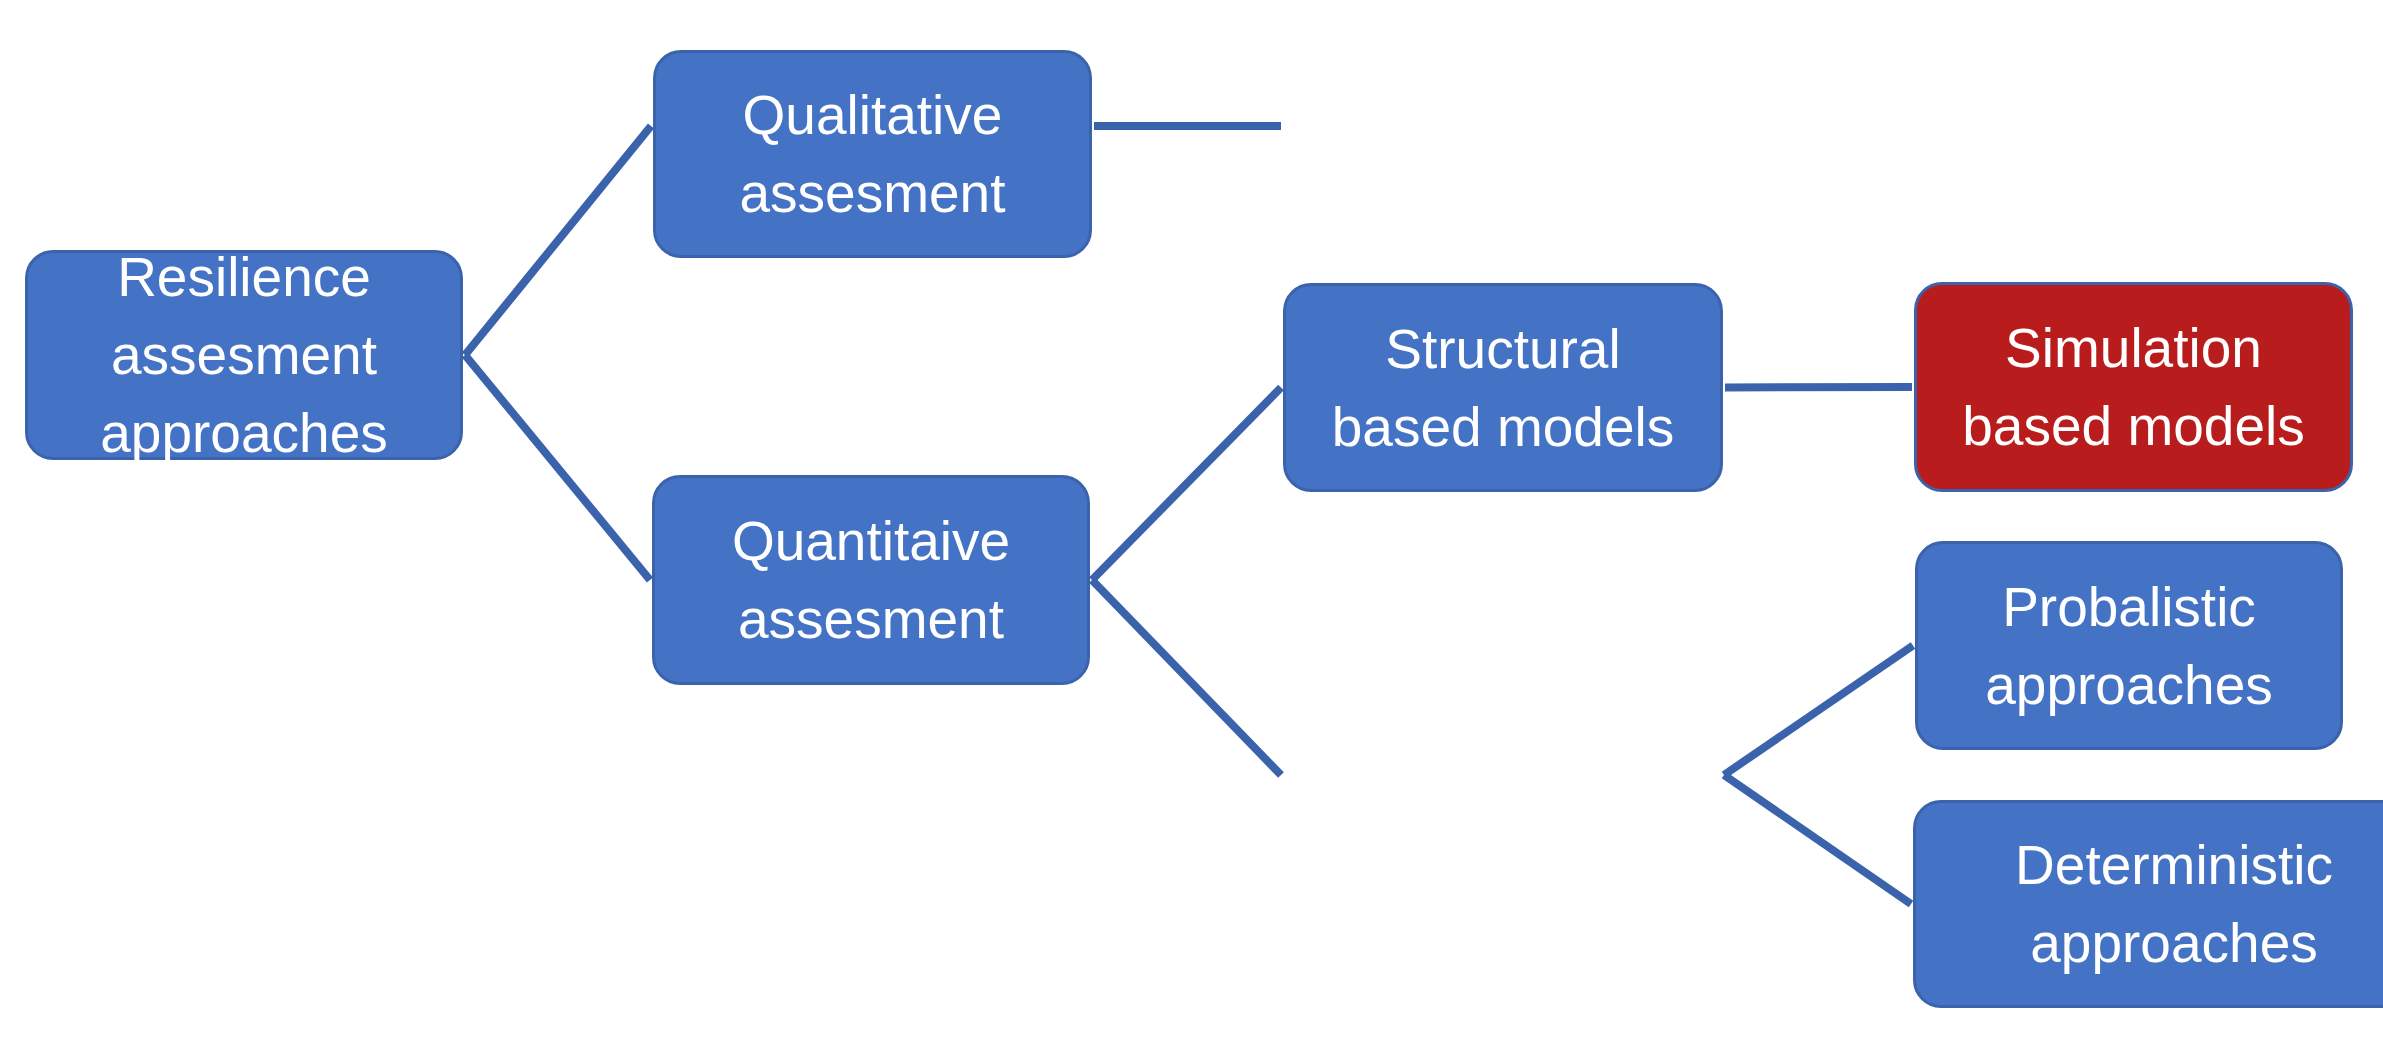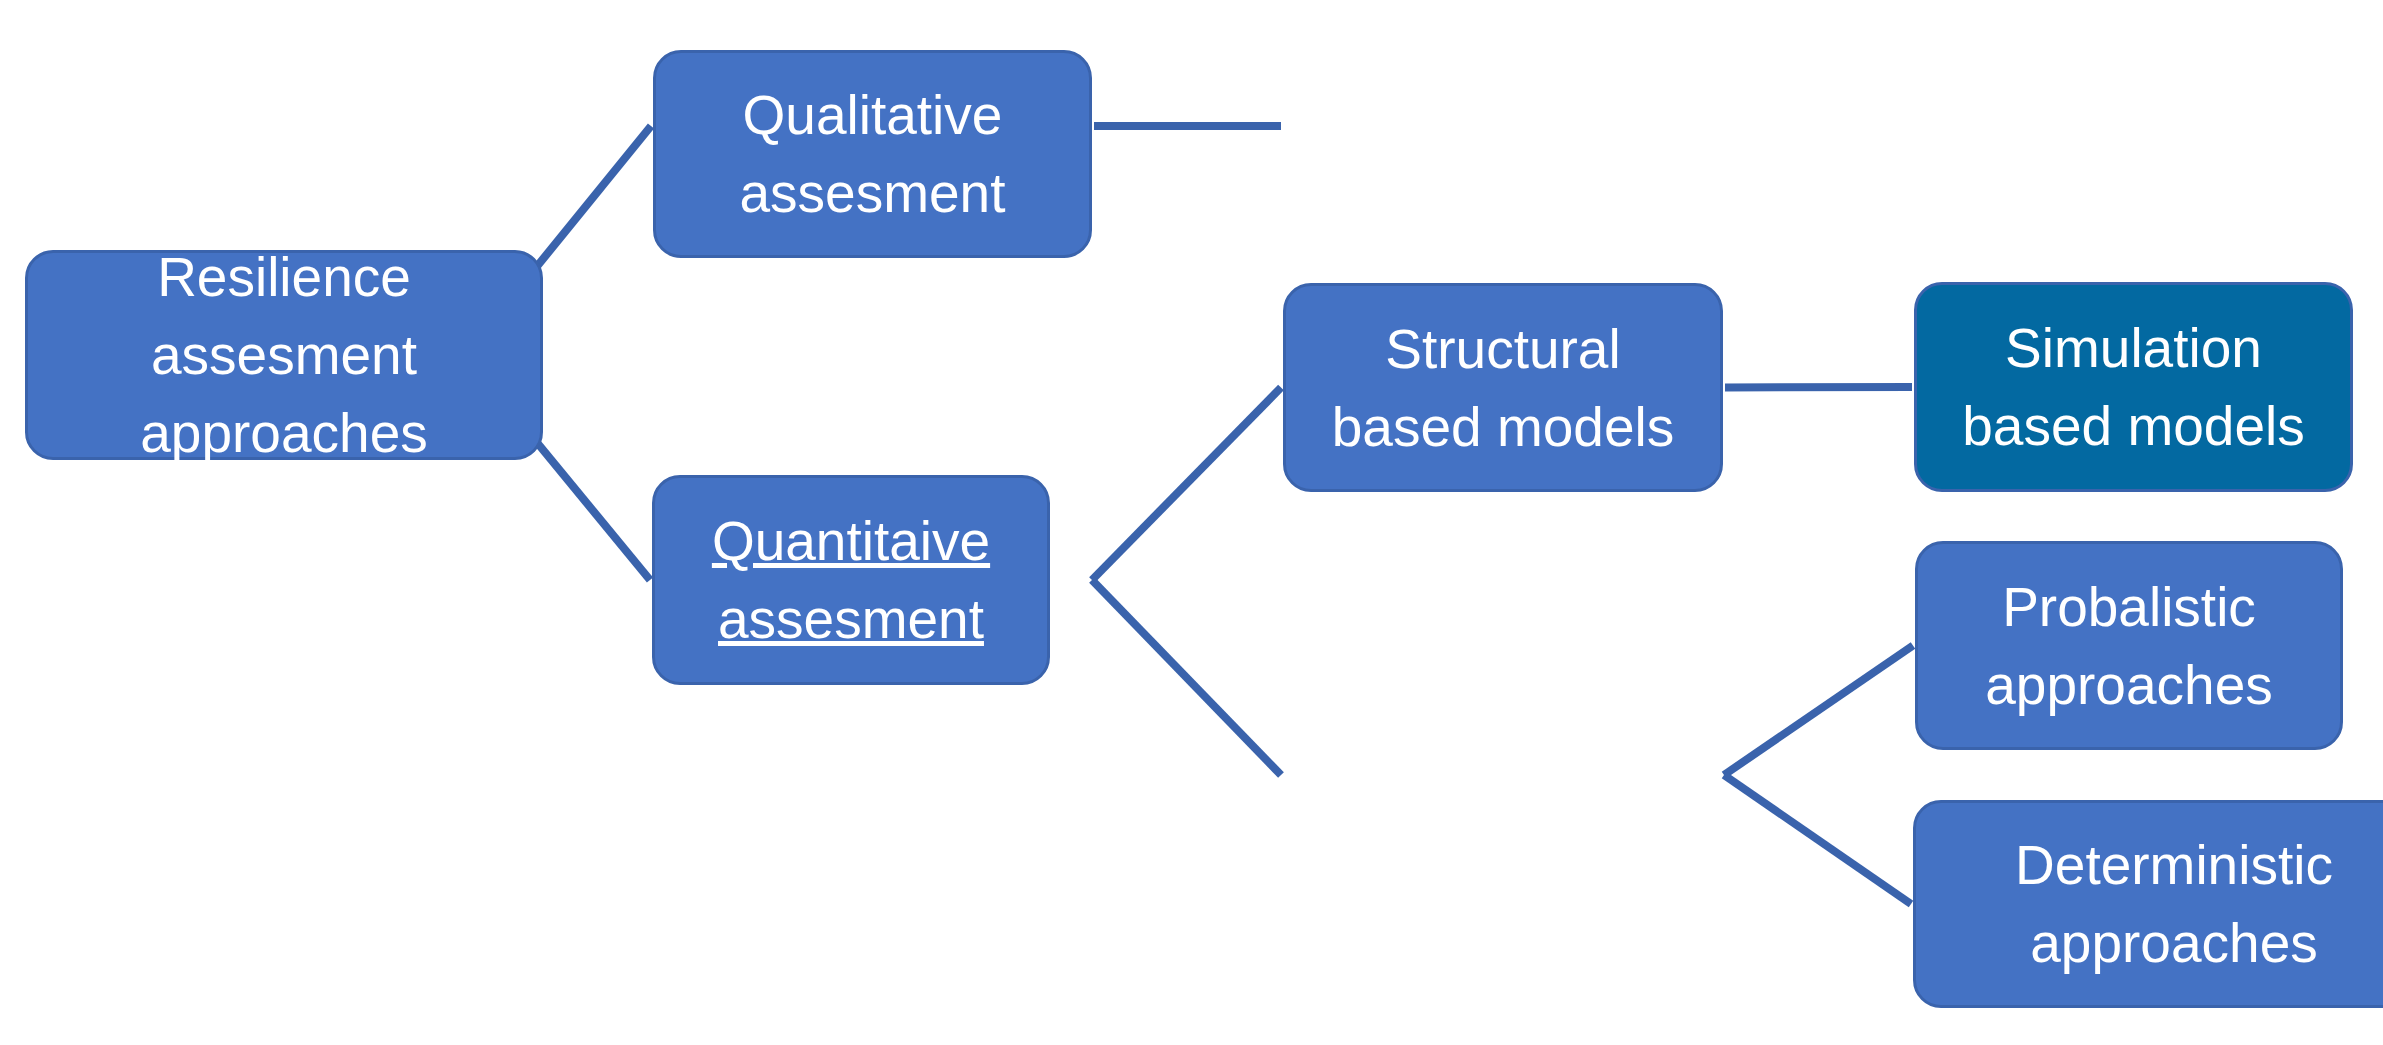--- a/index.html
+++ b/index.html
@@ -30,24 +30,24 @@
     align-items: center;
     justify-content: center;
     text-align: center;
     white-space: pre-line;
     font-size: 55px;
     line-height: 78px;
     font-weight: 400;
     letter-spacing: 0px;
   }
   
-  .n-root          { left: 25px;   top: 250px; width: 518px; height: 210px; }
+  .n-root          { left: 25px;   top: 250px; width: 438px; height: 210px; }
   .n-qualitative   { left: 653px;  top: 22px;  width: 439px; height: 208px; }
   .n-conceptual    { left: 1283px; top: 22px;  width: 405px; height: 208px; }
-  .n-quantitative  { left: 652px;  top: 475px; width: 398px; height: 210px; text-decoration: underline; }
+  .n-quantitative  { left: 652px;  top: 475px; width: 438px; height: 210px; }
   .n-structural    { left: 1283px; top: 283px; width: 440px; height: 209px; }
   .n-simulation    { left: 1914px; top: 282px; width: 439px; height: 210px; }
   .n-general       { left: 1283px; top: 670px; width: 439px; height: 210px; }
   .n-probabilistic { left: 1915px; top: 541px; width: 428px; height: 209px; }
   .n-deterministic { left: 1913px; top: 800px; width: 522px; height: 208px; }
 </style>
 </head>
 <body>
 
 <div class="canvas">
@@ -69,21 +69,21 @@
   <div class="node n-qualitative" style="background: rgb(68, 114, 196); border: 3px solid rgb(58, 99, 172); color: rgb(255, 255, 255); margin-top: 28px;">Qualitative
 assesment</div>
 
 
   <div class="node n-quantitative" style="background: rgb(68, 114, 196); border: 3px solid rgb(58, 99, 172); color: rgb(255, 255, 255);">Quantitaive
 assesment</div>
 
   <div class="node n-structural" style="background: rgb(68, 114, 196); border: 3px solid rgb(58, 99, 172); color: rgb(255, 255, 255);">Structural
 based models</div>
 
-  <div class="node n-simulation" style="background: #0369a1; border: 3px solid rgb(58, 99, 172); color: rgb(255, 255, 255);">Simulation
+  <div class="node n-simulation" style="background: #b91c1c; border: 3px solid rgb(58, 99, 172); color: rgb(255, 255, 255);">Simulation
 based models</div>
 
 
   <div class="node n-probabilistic" style="background: rgb(68, 114, 196); border: 3px solid rgb(58, 99, 172); color: rgb(255, 255, 255);">Probalistic
 approaches</div>
 
   <div class="node n-deterministic" style="background: rgb(68, 114, 196); border: 3px solid rgb(58, 99, 172); color: rgb(255, 255, 255);">Deterministic
 approaches</div>
 </div>
 

